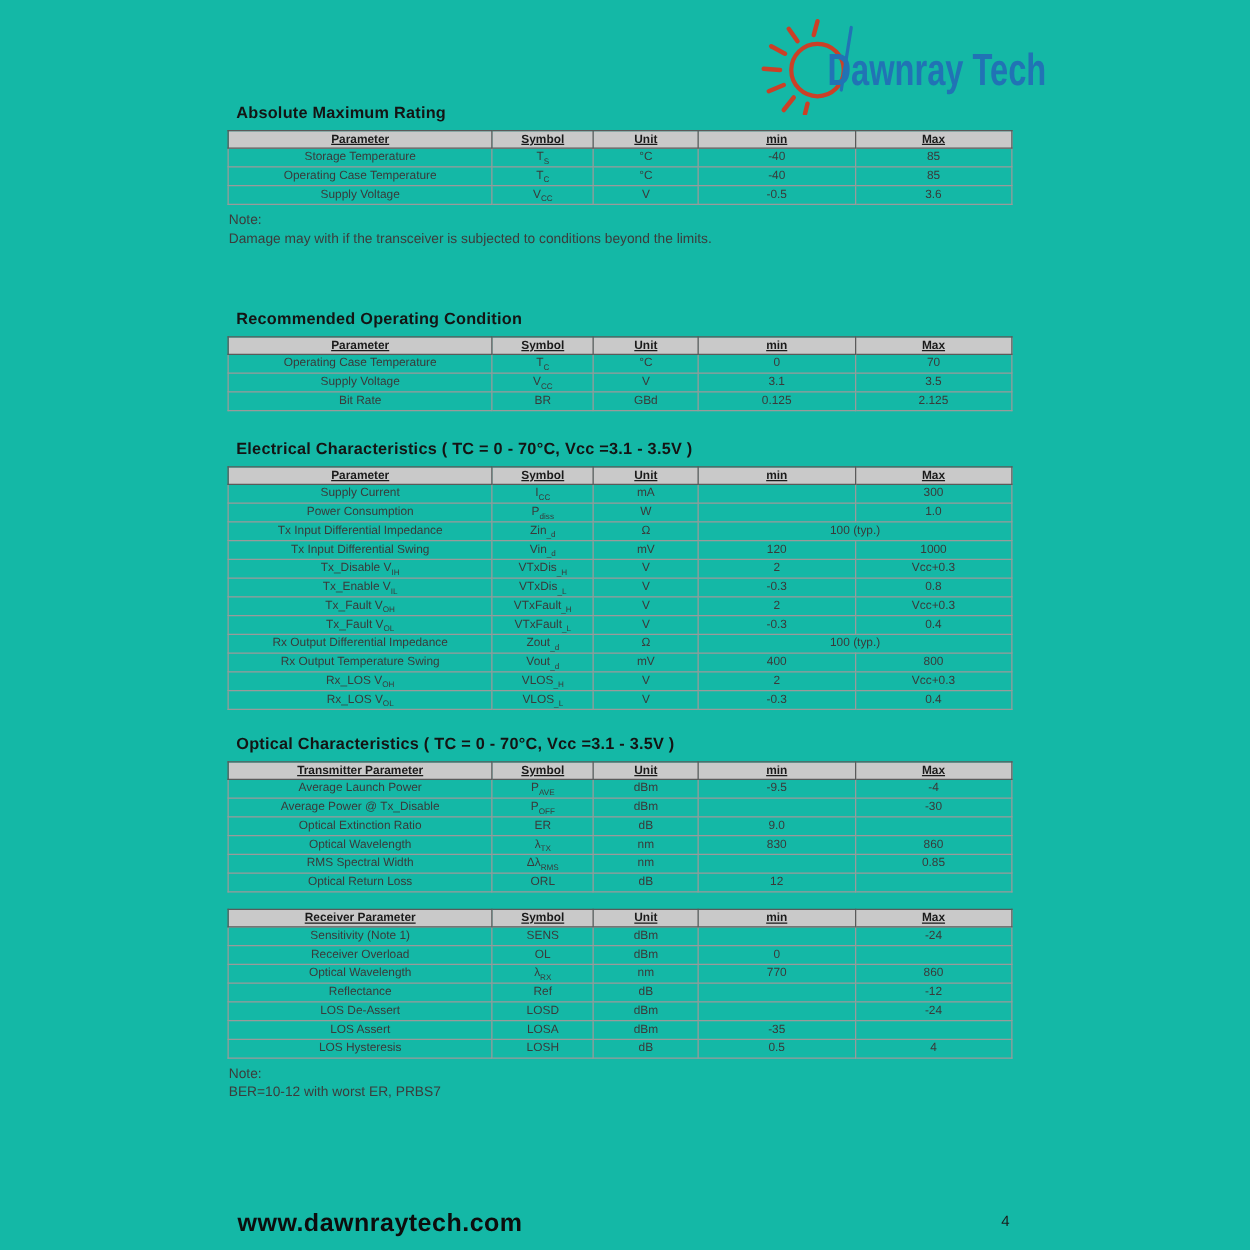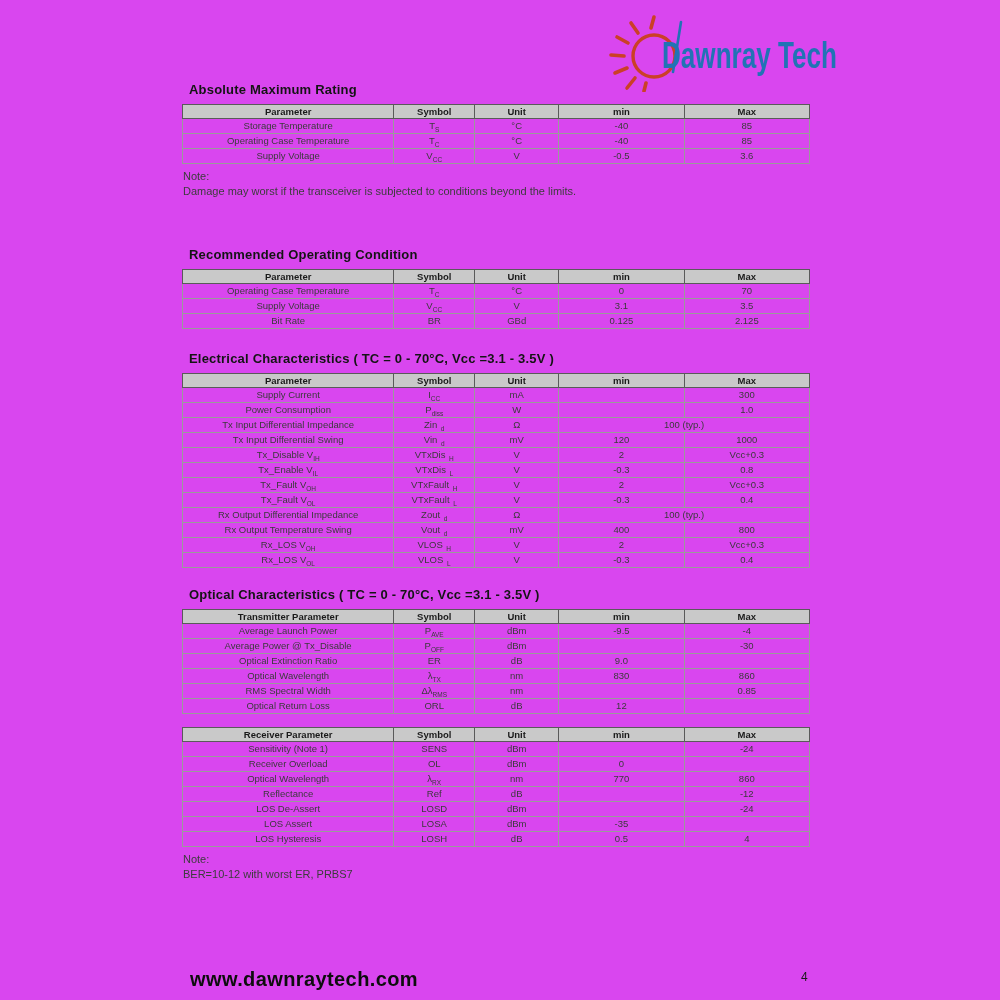--- a/index.html
+++ b/index.html
@@ -1,33 +1,33 @@
 <!DOCTYPE html>
 <html><head>
 <meta charset="utf-8">
 <style>
   html,body{margin:0;padding:0;}
   body{
     width:1000px;height:1000px;background:#fbfbfb;
     font-family:"Liberation Sans",sans-serif;color:#2e2e2e;position:relative;
   }
-  .page{position:absolute;inset:0;background:#d946ef;}
+  .page{position:absolute;inset:0;background:#14b8a6;}
   .logo{position:absolute;left:602px;top:10px;width:250px;height:82px;}
   .sec{position:absolute;left:182px;width:628px;}
   .sec-title{
     font-size:13px;font-weight:bold;color:#141414;
     margin:0 0 6px 7px;line-height:16px;letter-spacing:0.2px;
   }
   table.dtable{
     width:628px;border-collapse:collapse;table-layout:fixed;
     font-size:9.5px;color:#3a3a3a;border:1.5px solid #4a4a4a;
   }
   .dtable th{
     background:#c9c9c9;border:1px solid #5a5a5a;font-weight:bold;
-    height:13px;line-height:13px;padding:0 2px;font-size:9.5px;color:#1a1a1a;
+    height:13px;line-height:13px;padding:0 2px;font-size:9.5px;color:#1a1a1a;text-decoration:underline;
   }
   .dtable td{
     border:1px solid #9a9a9a;text-align:center;height:14px;line-height:14px;
     padding:0 2px;overflow:hidden;white-space:nowrap;
   }
   .dtable sub{font-size:6.5px;line-height:0;}
   .tbl-gap{margin-top:13px;}
   .note{margin-top:5px;font-size:11px;line-height:15px;color:#3c3c3c;padding-left:1px;}
   .footer-url{position:absolute;left:190px;top:968px;font-size:20px;color:#0d0d0d;letter-spacing:0.4px;font-weight:bold;}
   .footer-page{position:absolute;left:801px;top:970px;font-size:12px;color:#1a1a1a;}
@@ -92,21 +92,21 @@
             <td>Supply Voltage</td>
             <td>V<sub>CC</sub></td>
             <td>V</td>
             <td>-0.5</td>
             <td>3.6</td>
           </tr>
         </tbody>
       </table>
     <div class="note">
       <div>Note:</div>
-      <div>Damage may worst if the transceiver is subjected to conditions beyond the limits.</div>
+      <div>Damage may with if the transceiver is subjected to conditions beyond the limits.</div>
     </div>
   </section>
 
   <section class="sec" style="top:247px">
     <h2 class="sec-title">Recommended Operating Condition</h2>
     <table class="dtable">
         <colgroup>
           <col style="width: 33.7%;">
           <col style="width: 12.9%;">
           <col style="width: 13.4%;">

